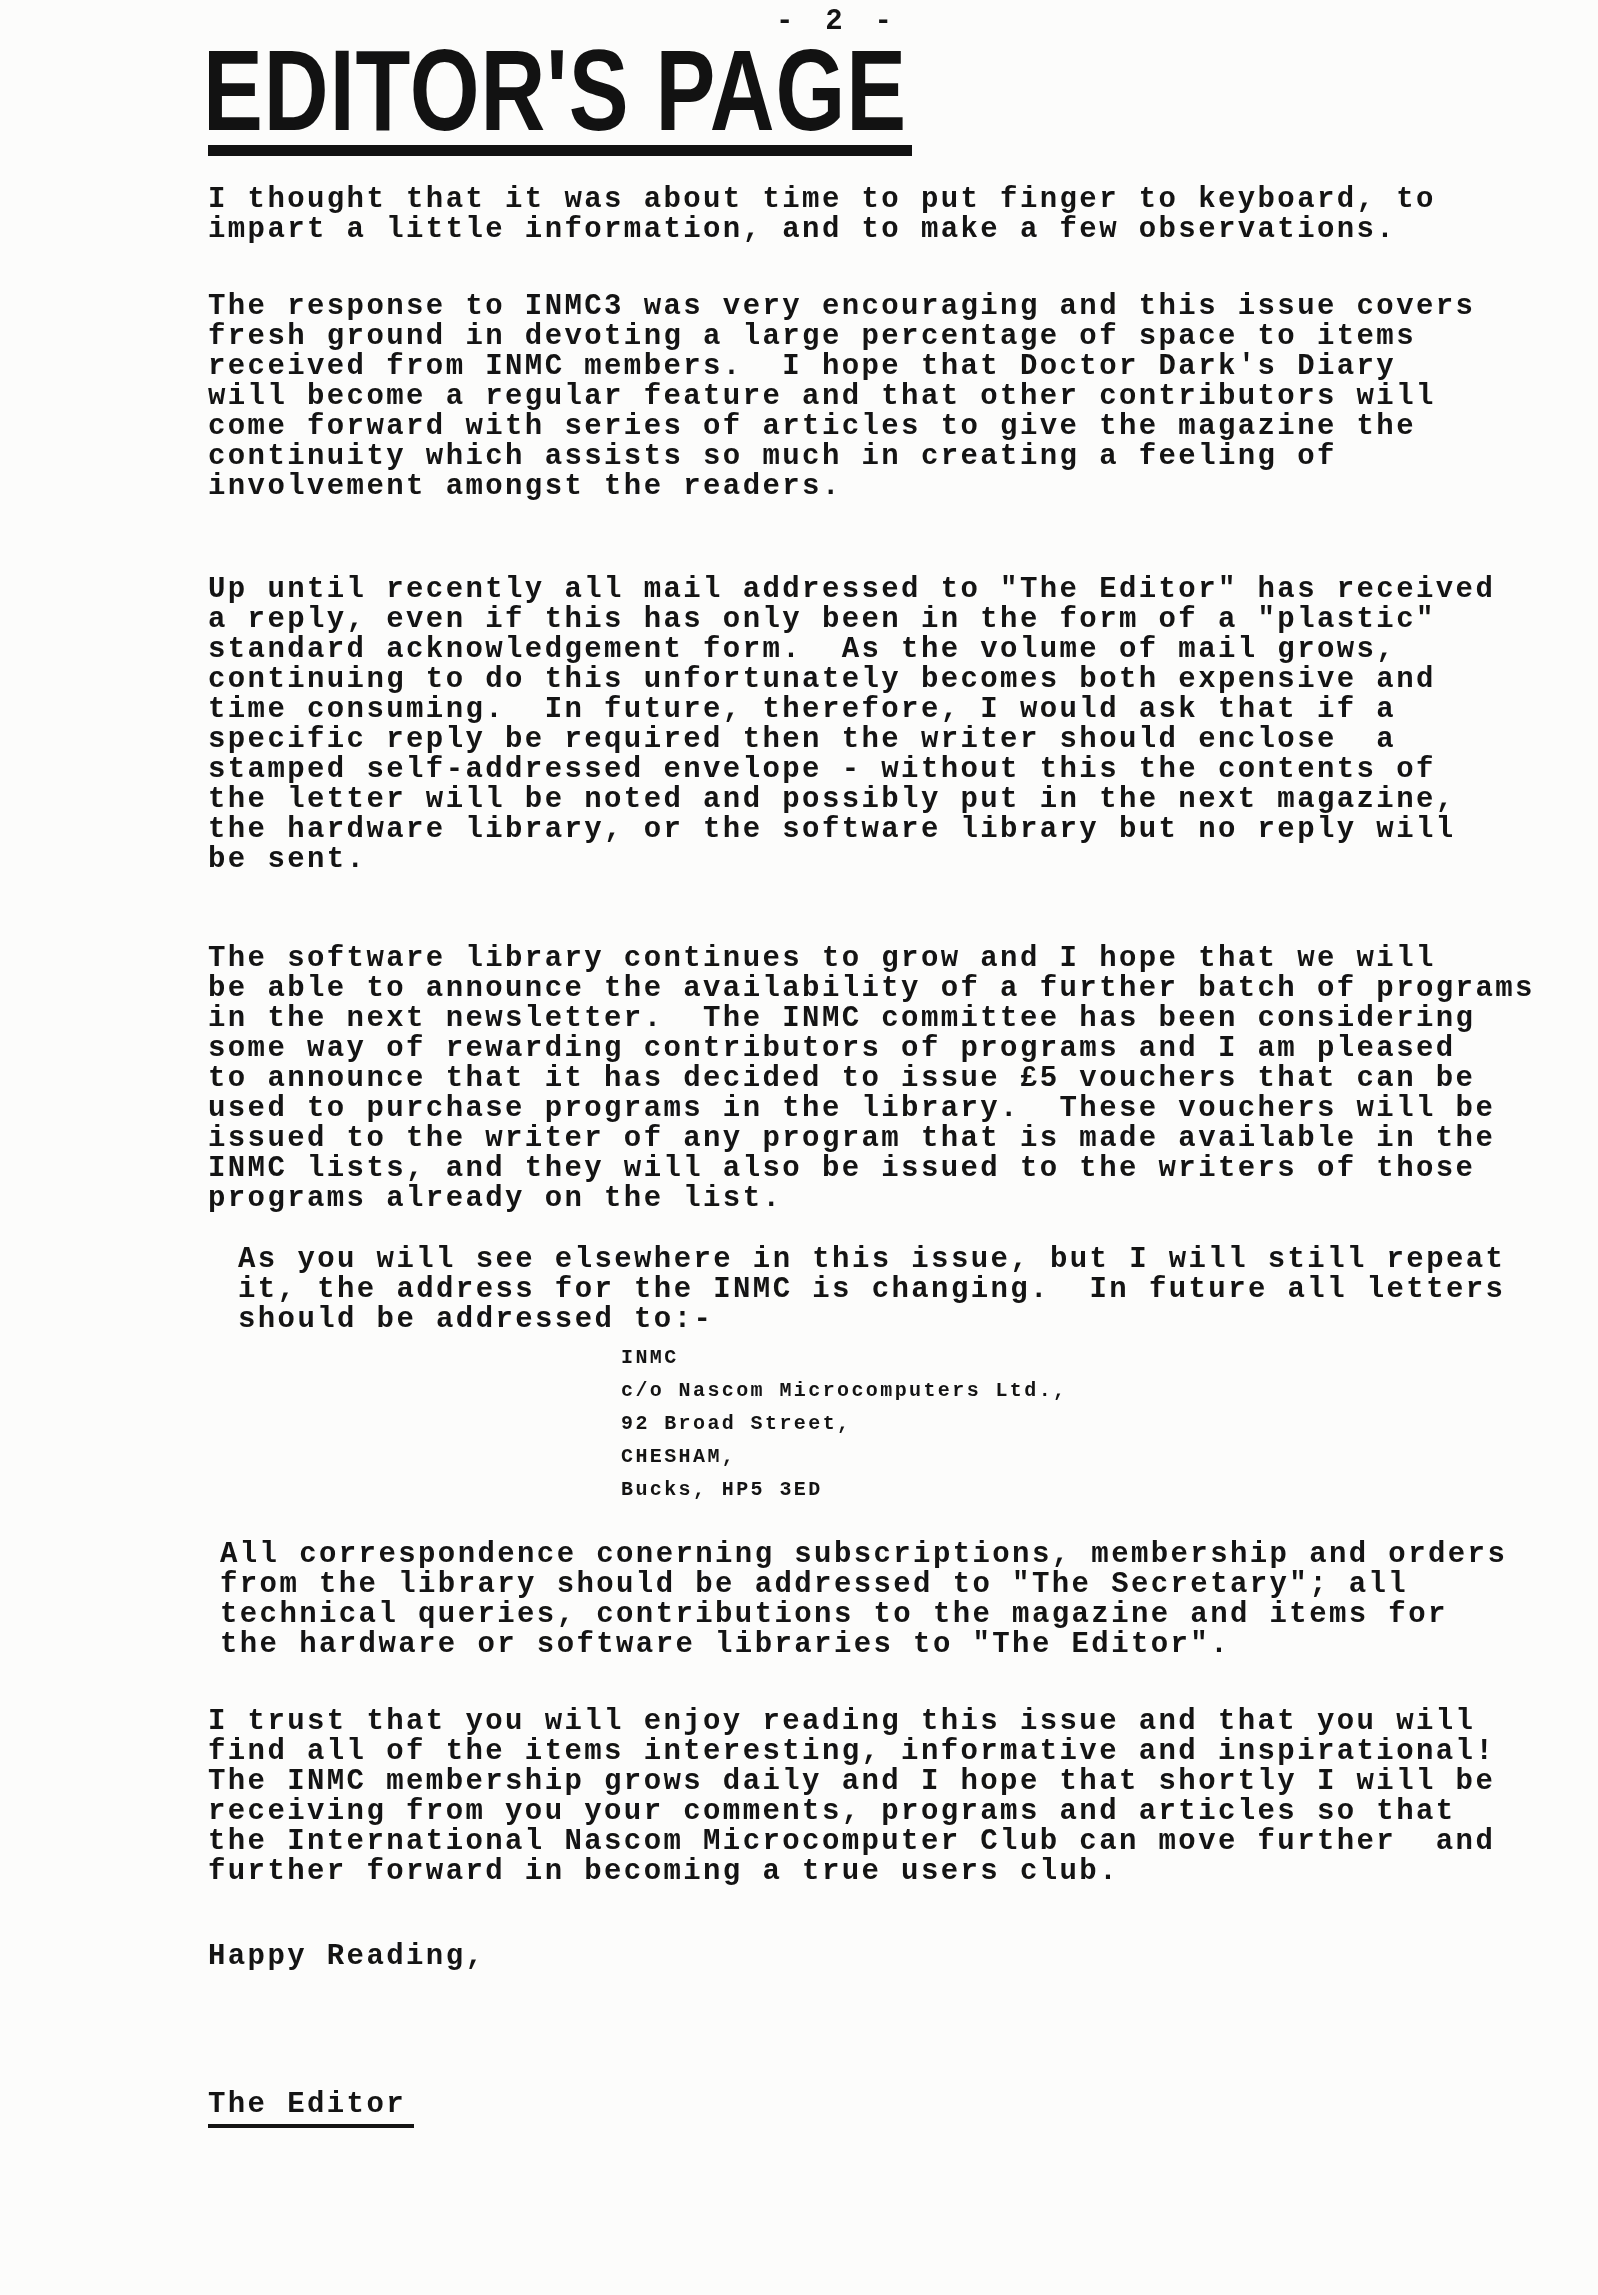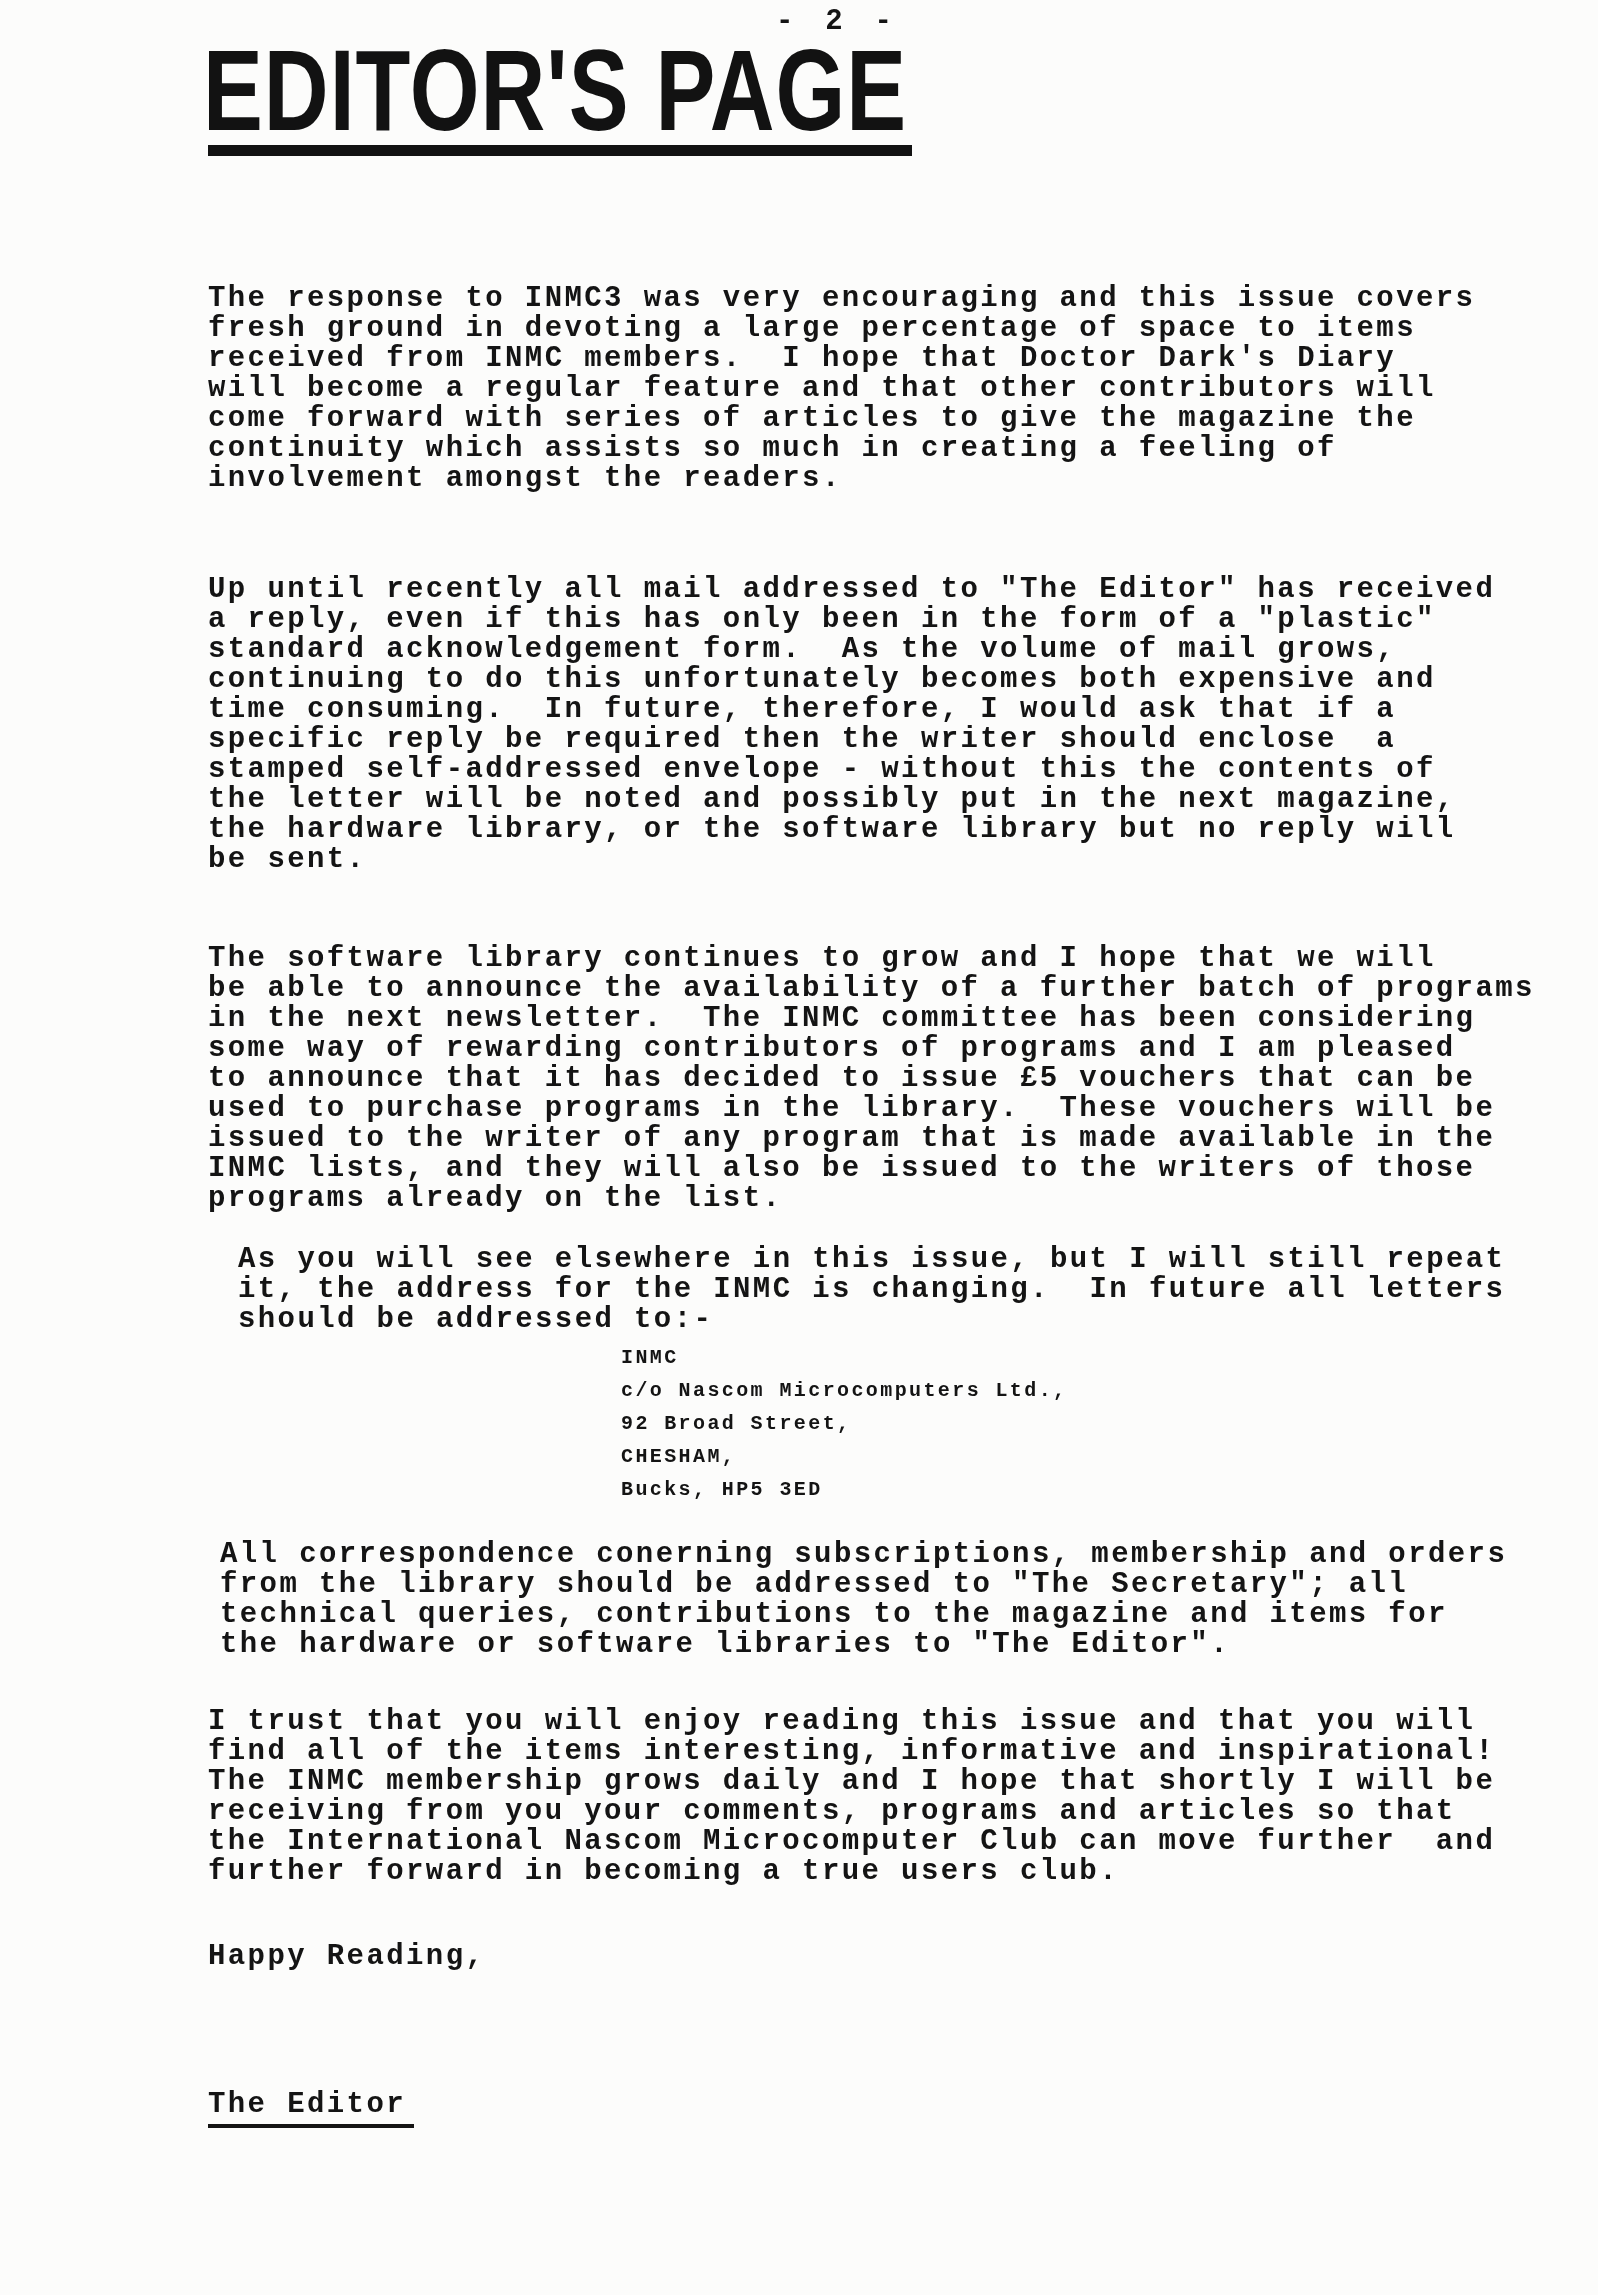--- a/index.html
+++ b/index.html
@@ -49,21 +49,21 @@
     left: 208px;
     width: 1378px;
     font-family: "Liberation Mono", "DejaVu Sans Mono", monospace;
     font-weight: bold;
     font-size: 29px;
     line-height: 30px;
     letter-spacing: 2.4px;
     white-space: pre-wrap;
   }
   .p1 { top: 185px; }
-  .p2 { top: 284px; }
+  .p2 { top: 292px; }
   .p3 { top: 575px; }
   .p4 { top: 944px; }
   .p5 { top: 1245px; margin-left: 30px; }
   .address {
     position: absolute;
     left: 621px;
     top: 1341px;
     width: 917px;
     font-family: "Liberation Mono", "DejaVu Sans Mono", monospace;
     font-weight: bold;
@@ -98,20 +98,22 @@
 <body>
 
 <div class="page">
 
   <div class="page-number">- 2 -</div>
 
   <h1 class="title">EDITOR'S PAGE</h1>
 
   <div class="title-rule"></div>
 
+  <div class="para p1">I thought that it was about time to put finger to keyboard, to
+impart a little information, and to make a few observations.</div>
 
   <div class="para p2">The response to INMC3 was very encouraging and this issue covers
 fresh ground in devoting a large percentage of space to items
 received from INMC members.  I hope that Doctor Dark's Diary
 will become a regular feature and that other contributors will
 come forward with series of articles to give the magazine the
 continuity which assists so much in creating a feeling of
 involvement amongst the readers.</div>
 
   <div class="para p3">Up until recently all mail addressed to "The Editor" has received

